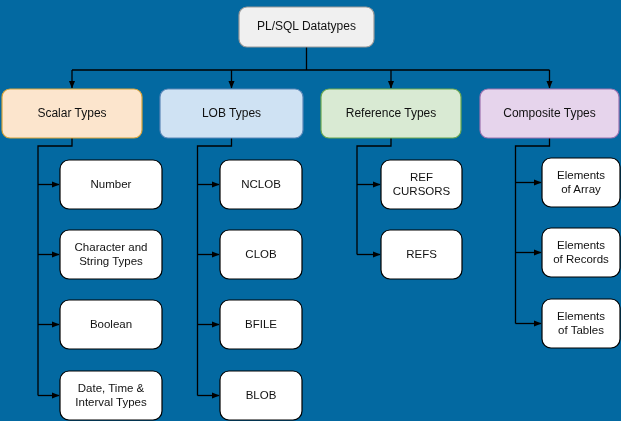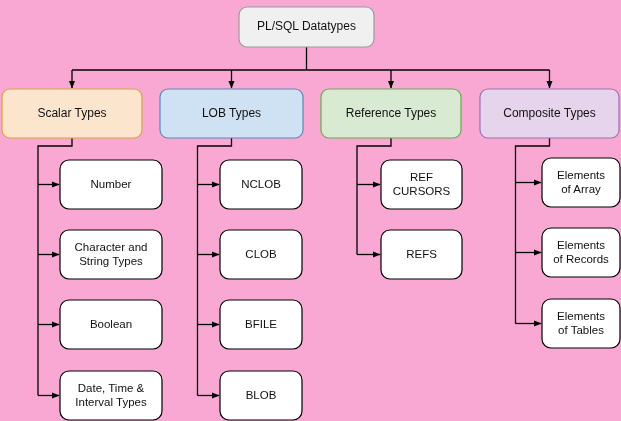--- a/index.html
+++ b/index.html
@@ -10,21 +10,21 @@
   body {
     width: 621px;
     height: 421px;
     font-family: "Liberation Sans", sans-serif;
     overflow: hidden;
   }
   #diagram-root {
     position: relative;
     width: 621px;
     height: 421px;
-    background: #f9a8d4;
+    background: #0369a1;
     text-align: right;
   }
   svg.diagram {
     display: block;
     width: 621px;
     height: 421px;
   }
   .node-box {
     stroke-width: 1.2;
   }

